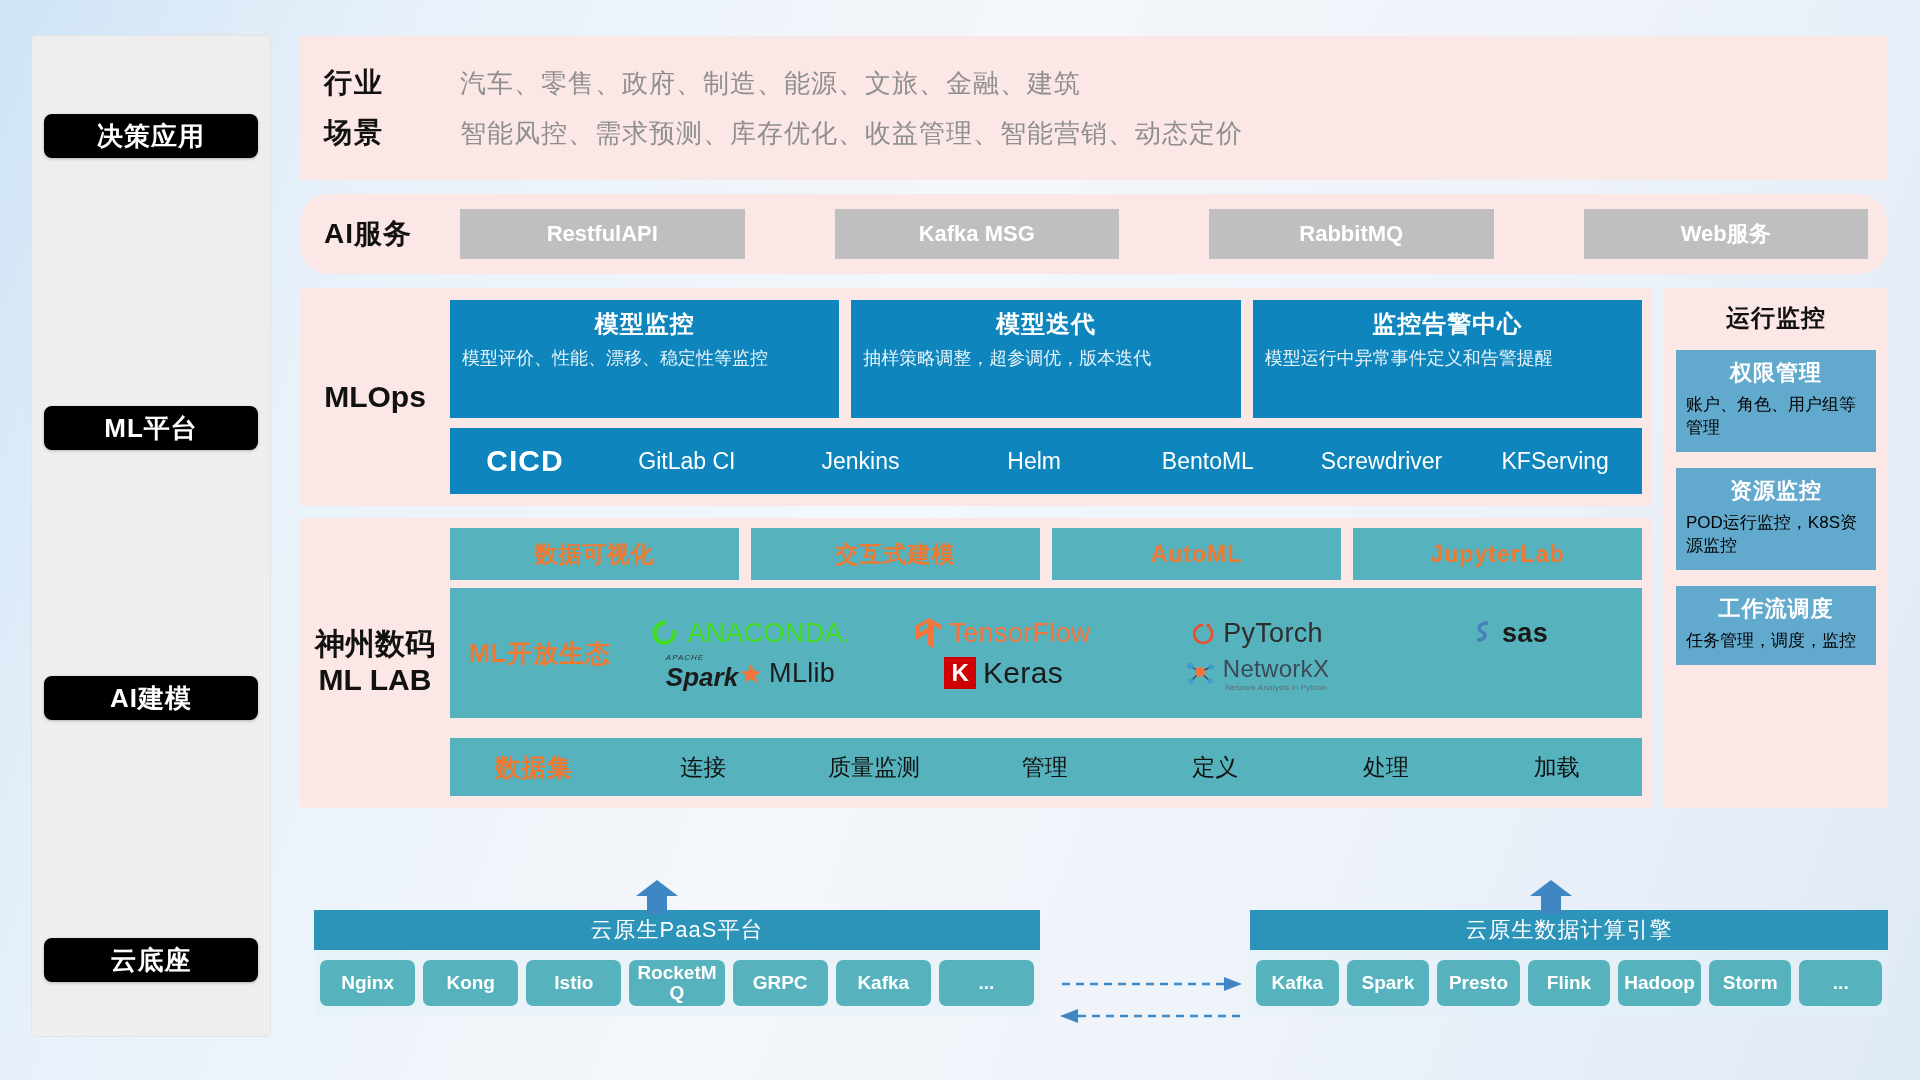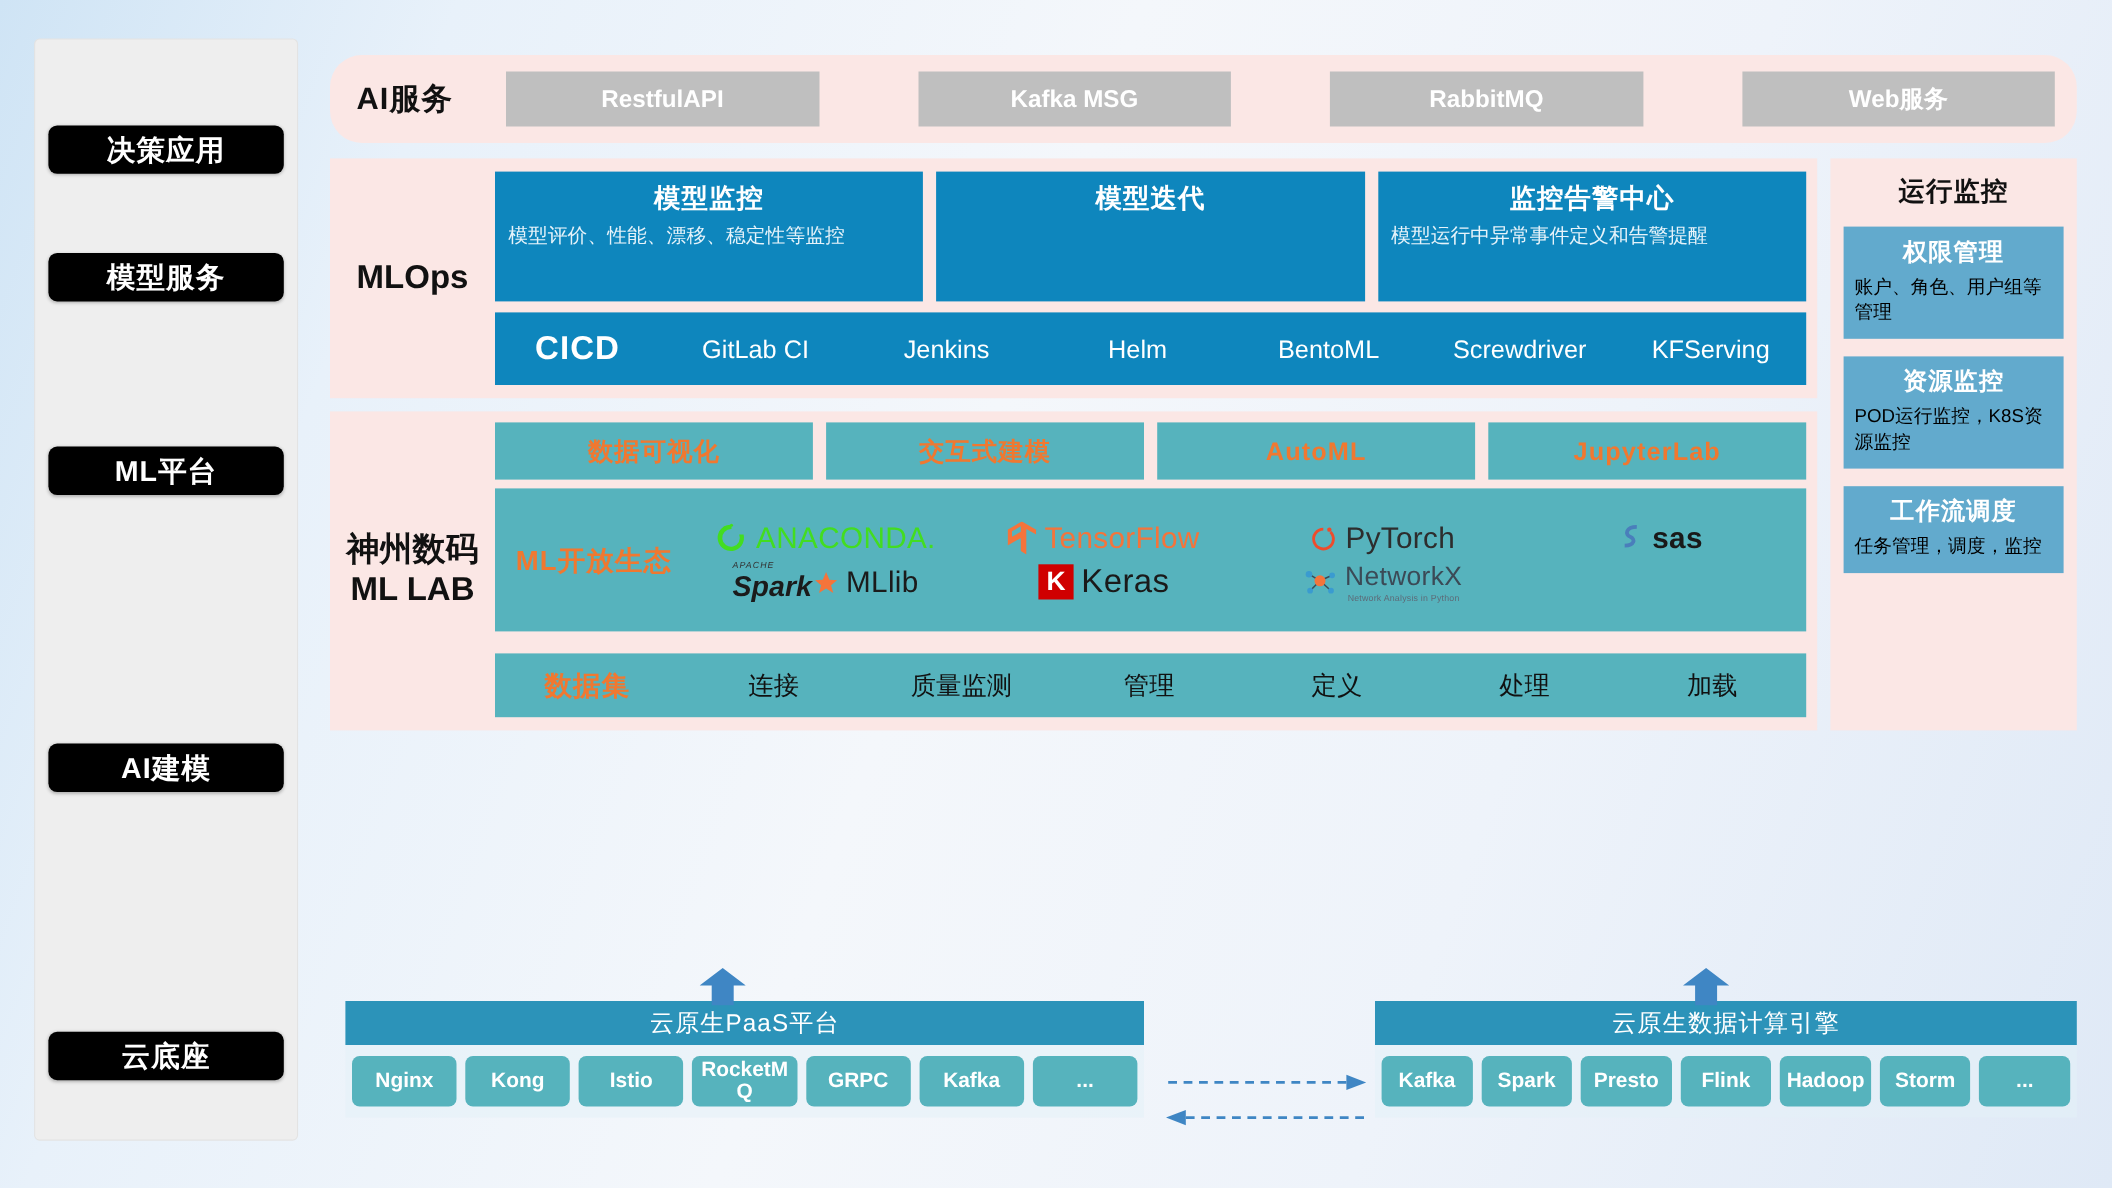--- a/index.html
+++ b/index.html
@@ -161,28 +161,37 @@
   .up-arrow { position: absolute; top: -30px; width: 42px; height: 34px; }
   .dashed-link { position: absolute; left: 758px; top: 86px; width: 186px; height: 54px; }
 
   .svg-ico { display: block; }
 </style>
 </head>
 <body>
 
 <div id="stage-rail">
   <div class="stage-chip" style="top:78px">决策应用</div>
-  <div class="stage-chip" style="top:194px">模型服务</div>
   <div class="stage-chip" style="top:370px">ML平台</div>
   <div class="stage-chip" style="top:640px">AI建模</div>
   <div class="stage-chip" style="top:902px">云底座</div>
 </div>
 
 <div id="content">
 
+  <div class="band" id="band-apps">
+    <div class="app-row">
+      <div class="app-label">行业</div>
+      <div class="app-values">汽车、零售、政府、制造、能源、文旅、金融、建筑</div>
+    </div>
+    <div class="app-row">
+      <div class="app-label">场景</div>
+      <div class="app-values">智能风控、需求预测、库存优化、收益管理、智能营销、动态定价</div>
+    </div>
+  </div>
 
   <div class="band" id="band-svc">
     <div class="svc-label">AI服务</div>
     <div class="svc-items">
       <div class="svc-chip">RestfulAPI</div>
       <div class="svc-chip">Kafka MSG</div>
       <div class="svc-chip">RabbitMQ</div>
       <div class="svc-chip">Web服务</div>
     </div>
   </div>
@@ -193,20 +202,21 @@
       <div id="band-mlops">
         <div class="band-caption">MLOps</div>
         <div id="mlops-body">
           <div id="mlops-cards">
             <div class="mlops-card">
               <h3>模型监控</h3>
               <p>模型评价、性能、漂移、稳定性等监控</p>
             </div>
             <div class="mlops-card">
               <h3>模型迭代</h3>
+              <p>抽样策略调整，超参调优，版本迭代</p>
             </div>
             <div class="mlops-card">
               <h3>监控告警中心</h3>
               <p>模型运行中异常事件定义和告警提醒</p>
             </div>
           </div>
           <div id="cicd-row">
             <div id="cicd-title">CICD</div>
             <div class="cicd-item">GitLab CI</div>
             <div class="cicd-item">Jenkins</div>

